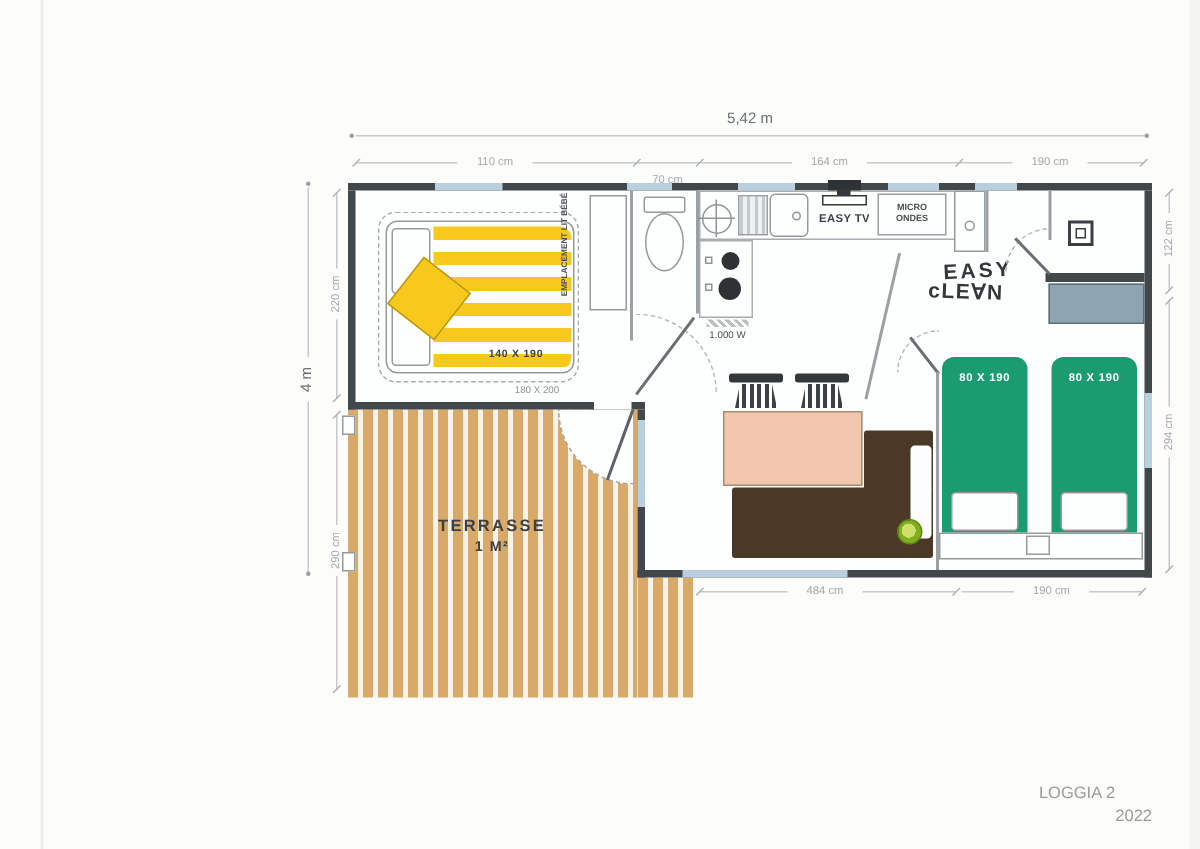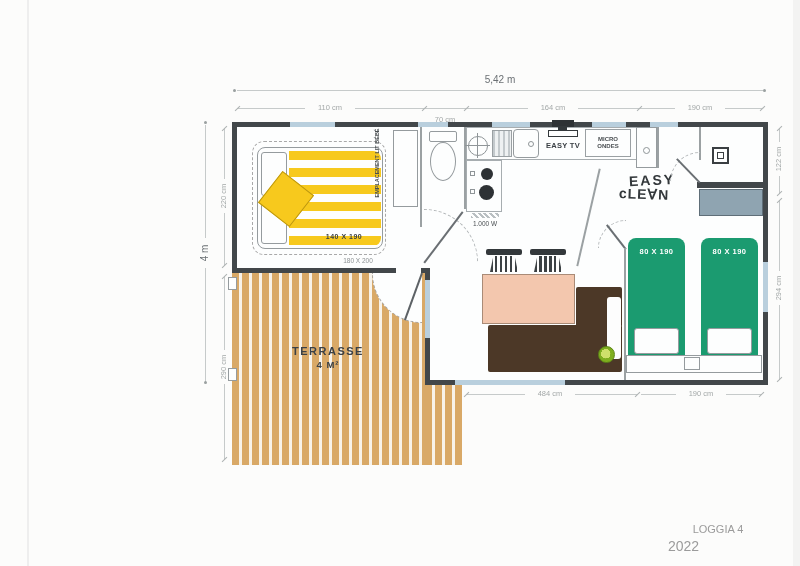--- a/index.html
+++ b/index.html
@@ -80,21 +80,21 @@
   <div class="floor" style="left:237px;top:127px;width:526px;height:141px;"></div>
   <div class="floor" style="left:430px;top:268px;width:333px;height:112px;"></div>
 
   <div class="slats" style="left:232px;top:273px;width:193px;height:192px;"></div>
   <div class="slats" style="left:425px;top:385px;width:37px;height:80px;"></div>
   <div class="abs" style="left:372px;top:273px;width:50px;height:50px;background:#fdfefe;border:0;border-left:1px dashed #a8a8a8;border-bottom:1px dashed #a8a8a8;border-bottom-left-radius:100% 100%;box-sizing:border-box;"></div>
   <div class="abs" style="left:421px;top:273px;width:1.5px;height:50px;background:#5d6266;transform:rotate(20deg);transform-origin:top center;"></div>
   <div class="thin" style="left:228px;top:277px;width:9px;height:13px;"></div>
   <div class="thin" style="left:228px;top:368px;width:9px;height:13px;"></div>
   <div class="lab" style="left:278px;top:345px;width:100px;font-size:11px;letter-spacing:1.5px;">TERRASSE</div>
-  <div class="lab" style="left:278px;top:359px;width:100px;font-size:9.5px;letter-spacing:1px;">4 M²</div>
+  <div class="lab" style="left:278px;top:359px;width:100px;font-size:9.5px;letter-spacing:1px;">1 M²</div>
 
   <div class="wall" style="left:232px;top:122px;width:536px;height:5px;"></div>
   <div class="wall" style="left:232px;top:127px;width:5px;height:146px;"></div>
   <div class="wall" style="left:232px;top:268px;width:198px;height:5px;"></div>
   <div class="abs" style="left:396px;top:268px;width:25px;height:5px;background:#fdfefe;"></div>
   <div class="wall" style="left:425px;top:273px;width:5px;height:112px;"></div>
   <div class="wall" style="left:763px;top:127px;width:5px;height:258px;"></div>
   <div class="wall" style="left:425px;top:380px;width:343px;height:5px;"></div>
 
   <div class="win" style="left:290px;top:122px;width:45px;height:5px;"></div>
@@ -183,16 +183,16 @@
   <div class="abs" style="left:486px;top:249px;width:36px;height:6px;background:#33383b;border-radius:2px;"></div>
   <div class="abs" style="left:490px;top:256px;width:28px;height:16px;background:repeating-linear-gradient(90deg,#3c4144 0 2.5px,#fdfdfd 2.5px 5px);clip-path:polygon(12% 0,88% 0,100% 100%,0 100%);"></div>
   <div class="abs" style="left:530px;top:249px;width:36px;height:6px;background:#33383b;border-radius:2px;"></div>
   <div class="abs" style="left:534px;top:256px;width:28px;height:16px;background:repeating-linear-gradient(90deg,#3c4144 0 2.5px,#fdfdfd 2.5px 5px);clip-path:polygon(12% 0,88% 0,100% 100%,0 100%);"></div>
   <div class="abs" style="left:482px;top:274px;width:93px;height:50px;background:#f3c7ae;border:1px solid #a98b77;box-sizing:border-box;"></div>
   <div class="abs" style="left:488px;top:325px;width:134px;height:47px;background:#4c3827;border-radius:2px;"></div>
   <div class="abs" style="left:576px;top:287px;width:46px;height:40px;background:#4c3827;border-radius:2px;"></div>
   <div class="abs" style="left:607px;top:297px;width:14px;height:62px;background:#fdfdfd;border-radius:3px;"></div>
   <div class="abs" style="left:598px;top:346px;width:17px;height:17px;border-radius:50%;background:radial-gradient(circle at 45% 45%,#cfe06a 0 40%,#7fae1e 41% 100%);border:1px solid #5d8716;box-sizing:border-box;"></div>
 
-  <div class="abs" style="left:668px;top:523px;width:100px;text-align:center;font-size:11px;color:#9b9b9b;">LOGGIA 4</div>
-  <div class="abs" style="left:668px;top:538px;width:100px;text-align:left;font-size:14px;color:#9b9b9b;">2022</div>
+  <div class="abs" style="left:668px;top:523px;width:100px;text-align:center;font-size:11px;color:#9b9b9b;">LOGGIA 2</div>
+  <div class="abs" style="left:668px;top:538px;width:100px;text-align:right;font-size:11px;color:#9b9b9b;">2022</div>
 
 </div>
 
 </body></html>

